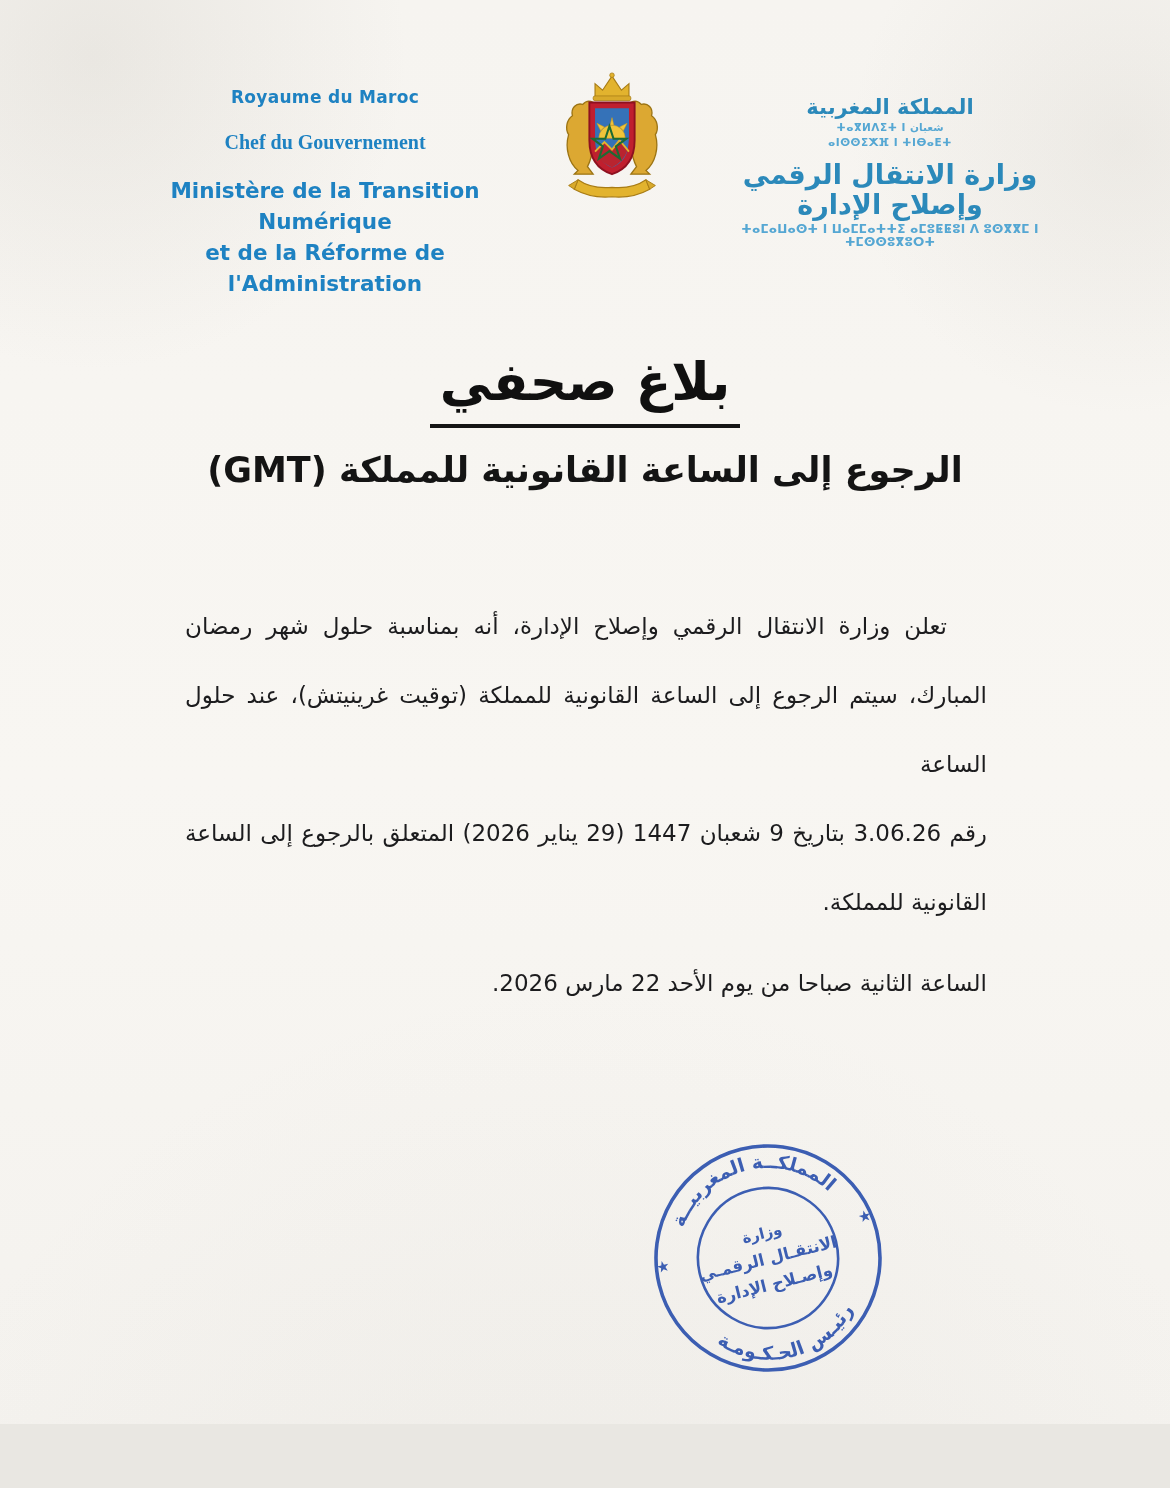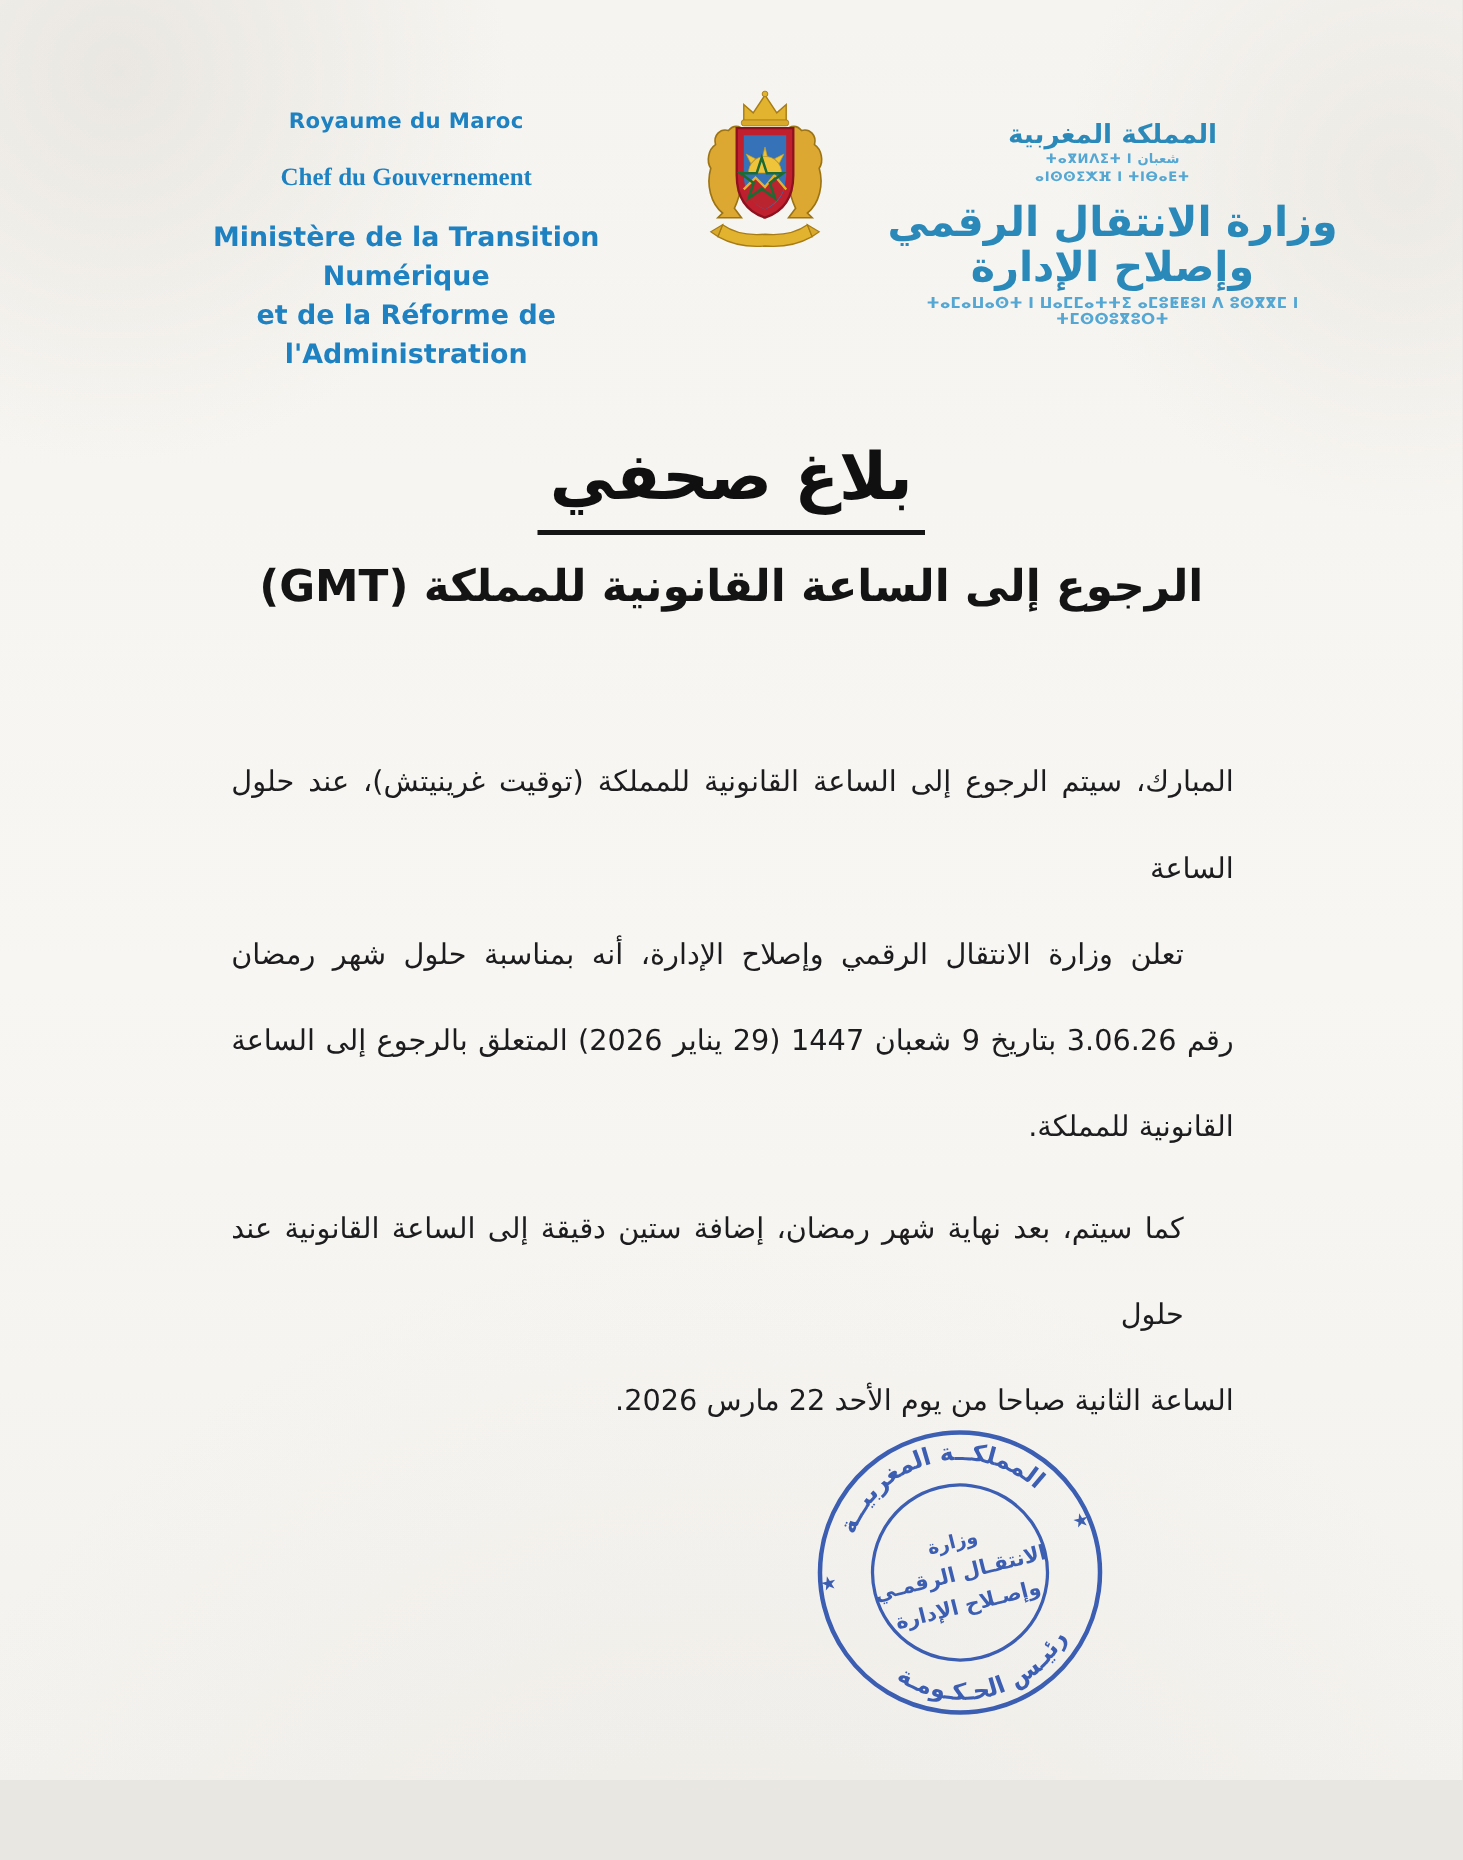--- a/index.html
+++ b/index.html
@@ -25,21 +25,21 @@
   .hdr-left .l1{font-size:17px;font-weight:bold;margin-bottom:23px;letter-spacing:.3px;}
   .hdr-left .l2{font-size:20px;font-weight:bold;margin-bottom:21px;font-family:Liberation Serif, serif;}
   .hdr-left .l3{font-size:21.5px;font-weight:bold;line-height:31px;}
 
   .hdr-right{
     position:absolute;left:705px;top:96px;width:370px;
     text-align:center;direction:rtl;line-height:1.1;
   }
   .hdr-right .ar-sm{font-size:21px;font-weight:bold;}
   .hdr-right .ar-md{font-size:23px;font-weight:bold;margin-top:9px;}
-  .hdr-right .ar-lg{font-size:33px;font-weight:bold;margin-top:12px;}
+  .hdr-right .ar-lg{font-size:27px;font-weight:bold;margin-top:12px;}
   .hdr-right .tif{direction:ltr;font-size:10.5px;font-weight:bold;letter-spacing:.5px;margin-top:3px;}
   .hdr-right .tif.big{font-size:12px;letter-spacing:.2px;}
 
   .emblem{position:absolute;left:546px;top:66px;width:132px;height:156px;}
 
   
   .title-wrap{position:absolute;left:0;top:352px;width:1170px;text-align:center;}
   .doc-title{
     display:inline-block;direction:rtl;
     font-size:52px;font-weight:bold;color:#101010;
@@ -129,27 +129,26 @@
     <div class="tif big" style="color:#55a7d3;">ⵜⴰⵎⴰⵡⴰⵙⵜ ⵏ ⵡⴰⵎⵎⴰⵜⵜⵉ ⴰⵎⵓⵟⵟⵓⵏ ⴷ ⵓⵙⴳⴳⵎ ⵏ ⵜⵎⵙⵙⵓⴳⵓⵔⵜ</div>
   </div>
 
   <div class="title-wrap">
     <div class="doc-title">بلاغ صحفي</div>
     <div class="doc-subtitle">الرجوع إلى الساعة القانونية للمملكة (GMT)</div>
   </div>
 
   <div class="body-text">
     <div class="para">
+        <div class="line indent">تعلن وزارة الانتقال الرقمي وإصلاح الإدارة، أنه بمناسبة حلول شهر رمضان</div>
         <div class="line">المبارك، سيتم الرجوع إلى الساعة القانونية للمملكة (توقيت غرينيتش)، عند حلول الساعة</div>
-        <div class="line indent">تعلن وزارة الانتقال الرقمي وإصلاح الإدارة، أنه بمناسبة حلول شهر رمضان</div>
         <div class="line">رقم 3.06.26 بتاريخ 9 شعبان 1447 (29 يناير 2026) المتعلق بالرجوع إلى الساعة</div>
         <div class="line last">القانونية للمملكة.</div>
       </div>
     <div class="para">
-        <div class="line indent">كما سيتم، بعد نهاية شهر رمضان، إضافة ستين دقيقة إلى الساعة القانونية عند حلول</div>
         <div class="line last">الساعة الثانية صباحا من يوم الأحد 22 مارس 2026.</div>
       </div>
   </div>
 
   <div class="stamp">
     <svg viewBox="0 0 284 284" width="284" height="284" xmlns="http://www.w3.org/2000/svg">
       <g stroke="#2d52ae" fill="none">
         <circle cx="142" cy="142" r="112" stroke-width="3.6"></circle>
         <circle cx="142" cy="142" r="70" stroke-width="2.6"></circle>
       </g>

